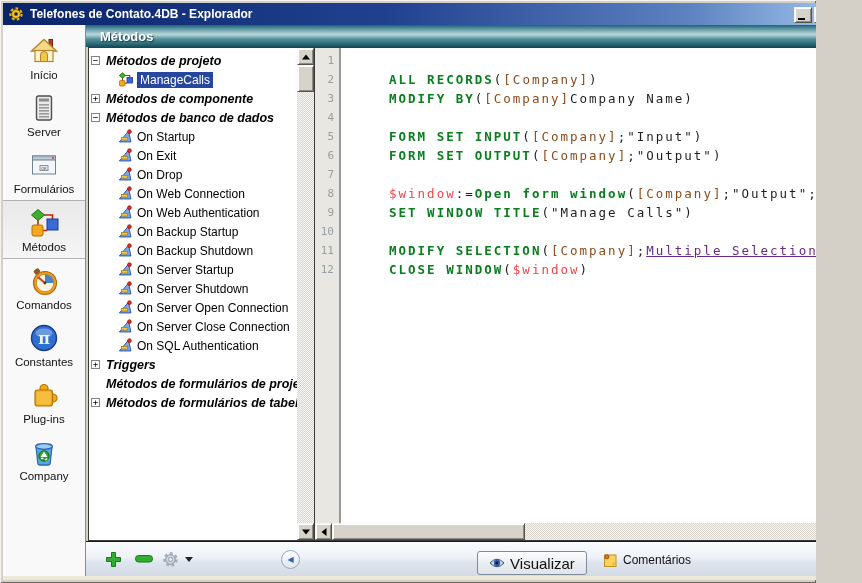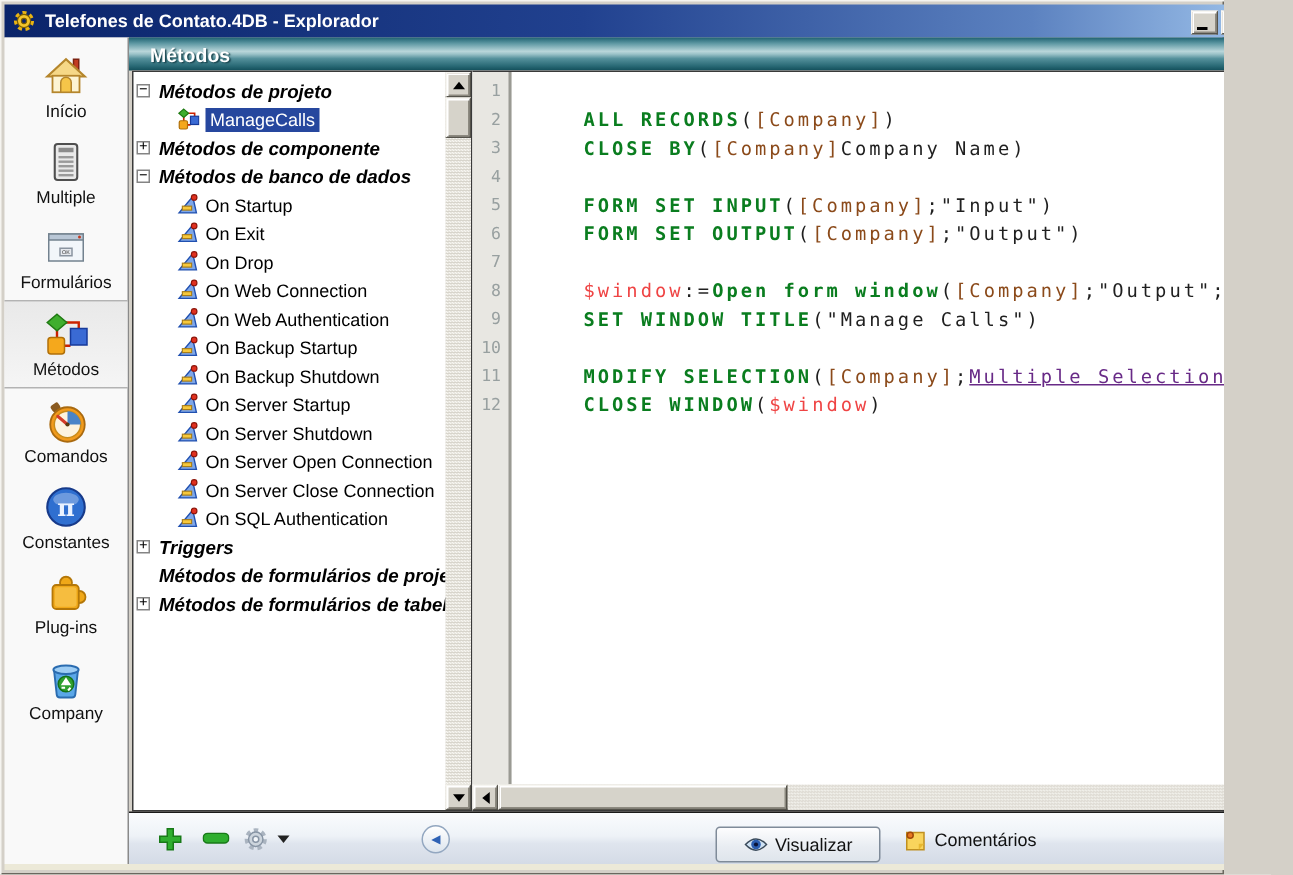--- a/index.html
+++ b/index.html
@@ -80,21 +80,21 @@
     background:linear-gradient(180deg,#fafcfe 0%,#eef2f7 45%,#dfe5ee 60%,#d4dbe6 100%);box-sizing:border-box;}
   .f-btn{position:absolute;display:flex;align-items:center;justify-content:center;cursor:default;}
   .btn-add{left:17px;top:7px;width:20px;height:20px;}
   .btn-remove{left:48px;top:12px;width:20px;height:10px;}
   .btn-gear{left:74px;top:7px;width:20px;height:20px;}
   .gear-caret{position:absolute;left:99px;top:15px;width:0;height:0;
     border-left:4px solid transparent;border-right:4px solid transparent;border-top:5px solid #222;}
   .btn-collapse{left:195px;top:8px;width:17px;height:17px;border-radius:50%;
     background:linear-gradient(#ffffff,#dde5ee);border:1px solid #93a7c0;font-size:8px;color:#2f62b5;}
   .btn-visualizar{left:391px;top:9px;width:108px;height:22px;border:1px solid #7f8b99;border-radius:3px;
-    background:linear-gradient(#fdfdfe,#e9edf2 55%,#dfe5ec);font-size:12px;color:#111;gap:5px;}
+    background:linear-gradient(#fdfdfe,#e9edf2 55%,#dfe5ec);font-size:15px;color:#111;gap:5px;}
   .comentarios{position:absolute;left:516px;top:10px;display:flex;align-items:center;gap:5px;font-size:12px;color:#111;}
   .bottom-strip{position:absolute;left:3px;top:576px;width:856px;height:4px;background:#ece9d8;}
 </style>
 </head>
 <body>
 
 <div class="window">
 
   <div class="titlebar">
     <span class="app-icon">
@@ -131,21 +131,21 @@
             <rect x="10" y="5.5" width="10" height="3" fill="#8b8b8b"></rect>
             <g fill="#9a9a9a">
               <rect x="10" y="11" width="10" height="1.6"></rect>
               <rect x="10" y="14" width="10" height="1.6"></rect>
               <rect x="10" y="17" width="10" height="1.6"></rect>
               <rect x="10" y="20" width="10" height="1.6"></rect>
               <rect x="10" y="23" width="10" height="1.6"></rect>
             </g>
           </svg>
         </span>
-        <span class="side-label">Multiple</span>
+        <span class="side-label">Server</span>
       </div>
       <div class="side-item">
         <span class="side-icon">
           <svg width="30" height="30" viewBox="0 0 30 30">
             <rect x="3.5" y="6" width="23" height="18" fill="#f2f6fa" stroke="#73828f"></rect>
             <rect x="3.5" y="6" width="23" height="4" fill="#b9c7d6" stroke="#73828f"></rect>
             <circle cx="24" cy="8" r="1" fill="#c23b22"></circle>
             <rect x="11" y="15.5" width="8" height="5" fill="#e6e9ee" stroke="#8a94a0"></rect>
             <text x="15" y="19.6" font-size="3.6" text-anchor="middle" fill="#333" font-family="sans-serif">OK</text>
           </svg>
@@ -394,21 +394,21 @@
         <div class="gut-num">7</div>
         <div class="gut-num">8</div>
         <div class="gut-num">9</div>
         <div class="gut-num">10</div>
         <div class="gut-num">11</div>
         <div class="gut-num">12</div>
       </div>
     <div class="code-area">
         <div class="code-line"></div>
         <div class="code-line"><span class="tok c-cmd">ALL RECORDS</span><span class="tok c-plain">(</span><span class="tok c-table">[Company]</span><span class="tok c-plain">)</span></div>
-        <div class="code-line"><span class="tok c-cmd">CLOSE BY</span><span class="tok c-plain">(</span><span class="tok c-table">[Company]</span><span class="tok c-plain">Company Name)</span></div>
+        <div class="code-line"><span class="tok c-cmd">MODIFY BY</span><span class="tok c-plain">(</span><span class="tok c-table">[Company]</span><span class="tok c-plain">Company Name)</span></div>
         <div class="code-line"></div>
         <div class="code-line"><span class="tok c-cmd">FORM SET INPUT</span><span class="tok c-plain">(</span><span class="tok c-table">[Company]</span><span class="tok c-plain">;</span><span class="tok c-str">"Input"</span><span class="tok c-plain">)</span></div>
         <div class="code-line"><span class="tok c-cmd">FORM SET OUTPUT</span><span class="tok c-plain">(</span><span class="tok c-table">[Company]</span><span class="tok c-plain">;</span><span class="tok c-str">"Output"</span><span class="tok c-plain">)</span></div>
         <div class="code-line"></div>
         <div class="code-line"><span class="tok c-var">$window</span><span class="tok c-plain">:=</span><span class="tok c-cmd">Open form window</span><span class="tok c-plain">(</span><span class="tok c-table">[Company]</span><span class="tok c-plain">;</span><span class="tok c-str">"Output"</span><span class="tok c-plain">;</span><span class="tok c-const c-clip">P</span></div>
         <div class="code-line"><span class="tok c-cmd">SET WINDOW TITLE</span><span class="tok c-plain">(</span><span class="tok c-str">"Manage Calls"</span><span class="tok c-plain">)</span></div>
         <div class="code-line"></div>
         <div class="code-line"><span class="tok c-cmd">MODIFY SELECTION</span><span class="tok c-plain">(</span><span class="tok c-table">[Company]</span><span class="tok c-plain">;</span><span class="tok c-const">Multiple Selection</span><span class="tok c-plain">)</span></div>
         <div class="code-line"><span class="tok c-cmd">CLOSE WINDOW</span><span class="tok c-plain">(</span><span class="tok c-var">$window</span><span class="tok c-plain">)</span></div>
       </div>

